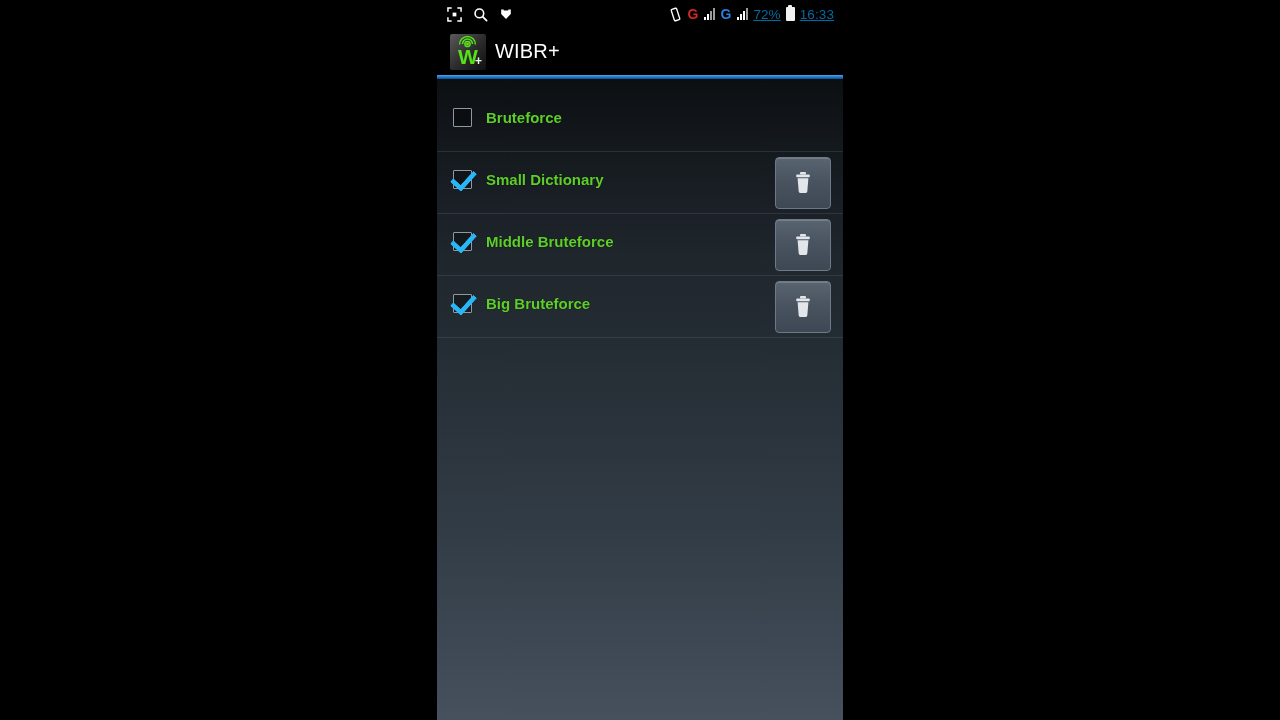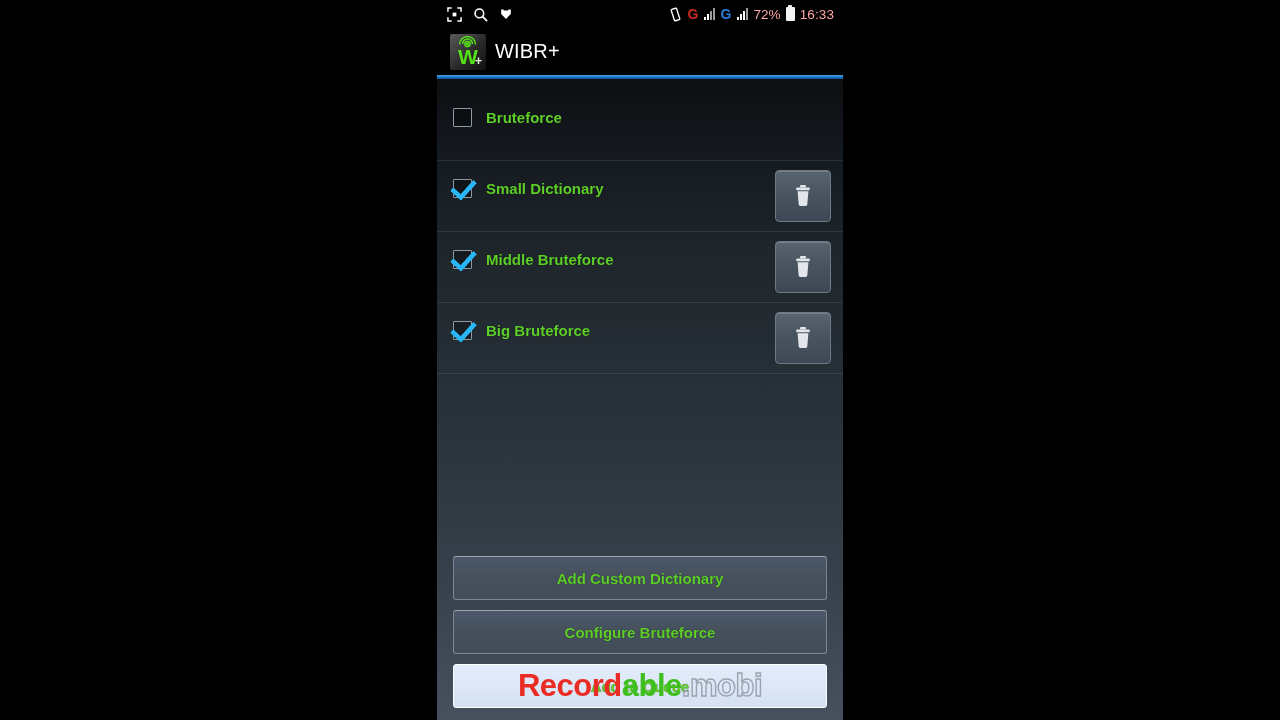--- a/index.html
+++ b/index.html
@@ -50,23 +50,24 @@
   .sb-right {
     display: flex;
     align-items: center;
     gap: 5px;
     margin-left: auto;
     margin-right: 9px;
   }
   .sb-icon { display: block; }
   .sb-text {
     font-size: 13.5px;
-    color: #fca5a5;
+    color: #0369a1;
     letter-spacing: 0.1px;
     font-family: "Liberation Sans", sans-serif;
+    text-decoration: underline;
   }
   .g-red { color: #d02a22; font-weight: bold; font-size: 14px; font-family:"Liberation Sans",sans-serif; }
   .g-blue { color: #2a7fe0; font-weight: bold; font-size: 14px; font-family:"Liberation Sans",sans-serif; }
   .sig-wrap { display: flex; align-items: flex-end; gap: 1px; height: 12px; margin-left: 1px; }
   .sig-bar { width: 2px; background: #9b9b9b; }
   .sig-bar.on { background: #ffffff; }
   .sig-bar.b1 { height: 3px; }
   .sig-bar.b2 { height: 6px; }
   .sig-bar.b3 { height: 9px; }
   .sig-bar.b4 { height: 12px; }
@@ -146,21 +147,21 @@
 
   #list {
     padding-top: 11px;
   }
 
   .row {
     position: relative;
     height: 54px;
     display: flex;
     align-items: center;
-    padding: 0 0 16px 16px;
+    padding: 0 0 7px 16px;
     border-bottom: 1px solid rgba(120,140,160,0.20);
   }
 
   .cb {
     width: 19px;
     height: 19px;
     border: 1.5px solid #8d9aa3;
     border-radius: 1px;
     background: rgba(0,0,0,0.30);
     position: relative;
@@ -389,31 +390,16 @@
                 <rect x="8" y="2" width="6" height="2.4" rx="1" fill="#e2e6ea"></rect>
                 <rect x="4.2" y="4.6" width="13.6" height="2.6" rx="1" fill="#e2e6ea"></rect>
                 <path d="M5.6 8.2h10.8l-1.1 13.4a1.5 1.5 0 0 1-1.5 1.4H8.2a1.5 1.5 0 0 1-1.5-1.4z" fill="#e2e6ea"></path>
               </svg>
             </span>
           </span>
         </div>
 
       </div>
 
-      <div id="bottom">
-
-        <div class="big-btn">Add Custom Dictionary</div>
-
-        <div class="big-btn">Configure Bruteforce</div>
-
-        <div id="queue-btn-wrap">
-          <div class="big-btn highlighted" style="margin-bottom:0">Add to Queue</div>
-
-          <div id="watermark">
-            <span class="wm-record">Record</span><span class="wm-able">able</span><span class="wm-mobi">.mobi</span>
-          </div>
-        </div>
-
-      </div>
 
     </div>
   </div>
 </div>
 
 </body></html>

